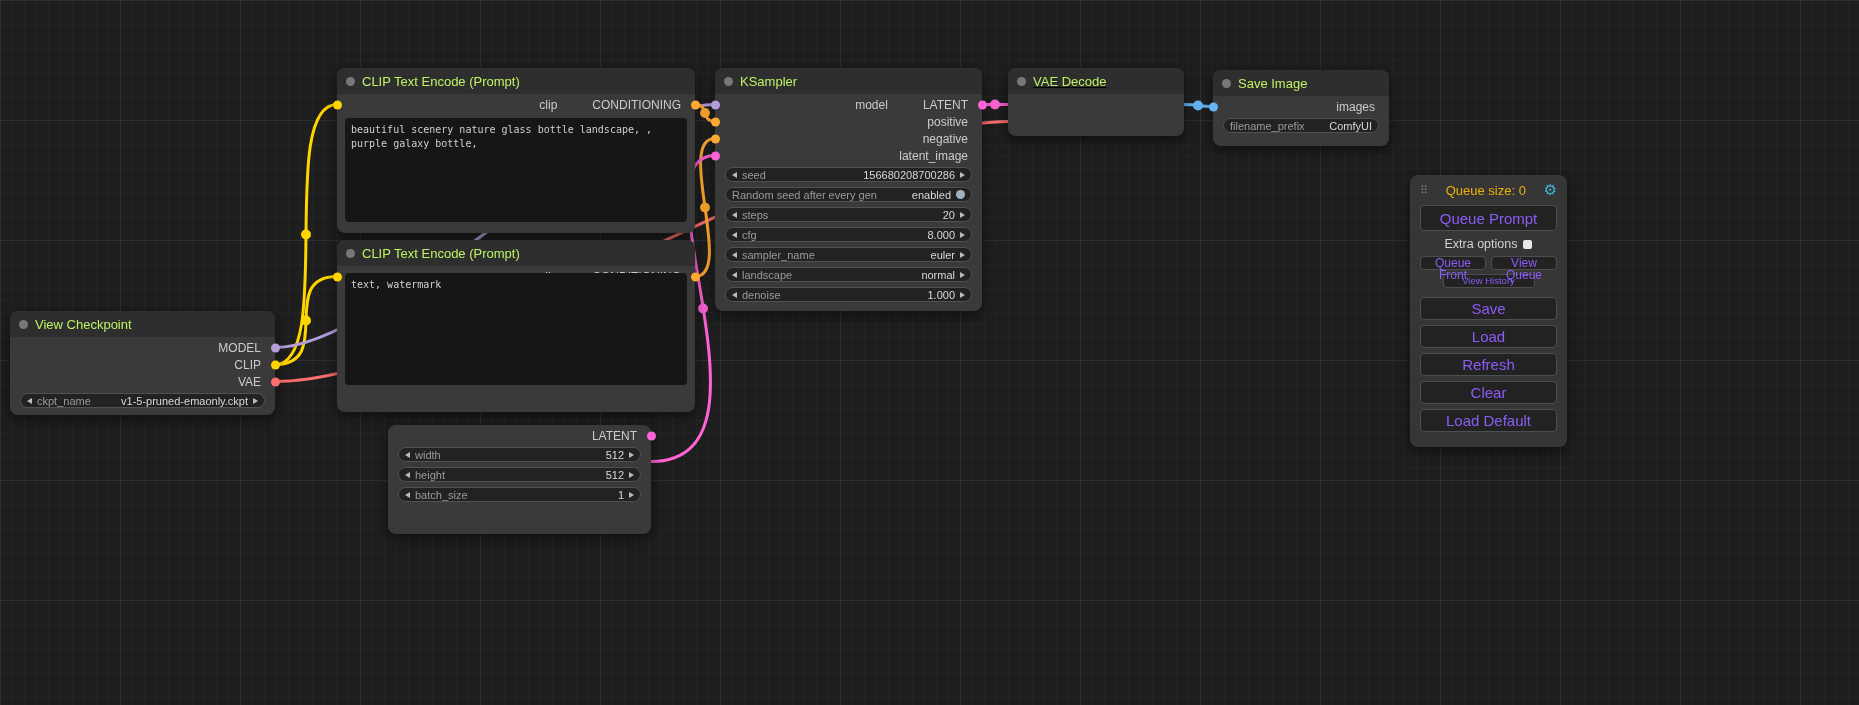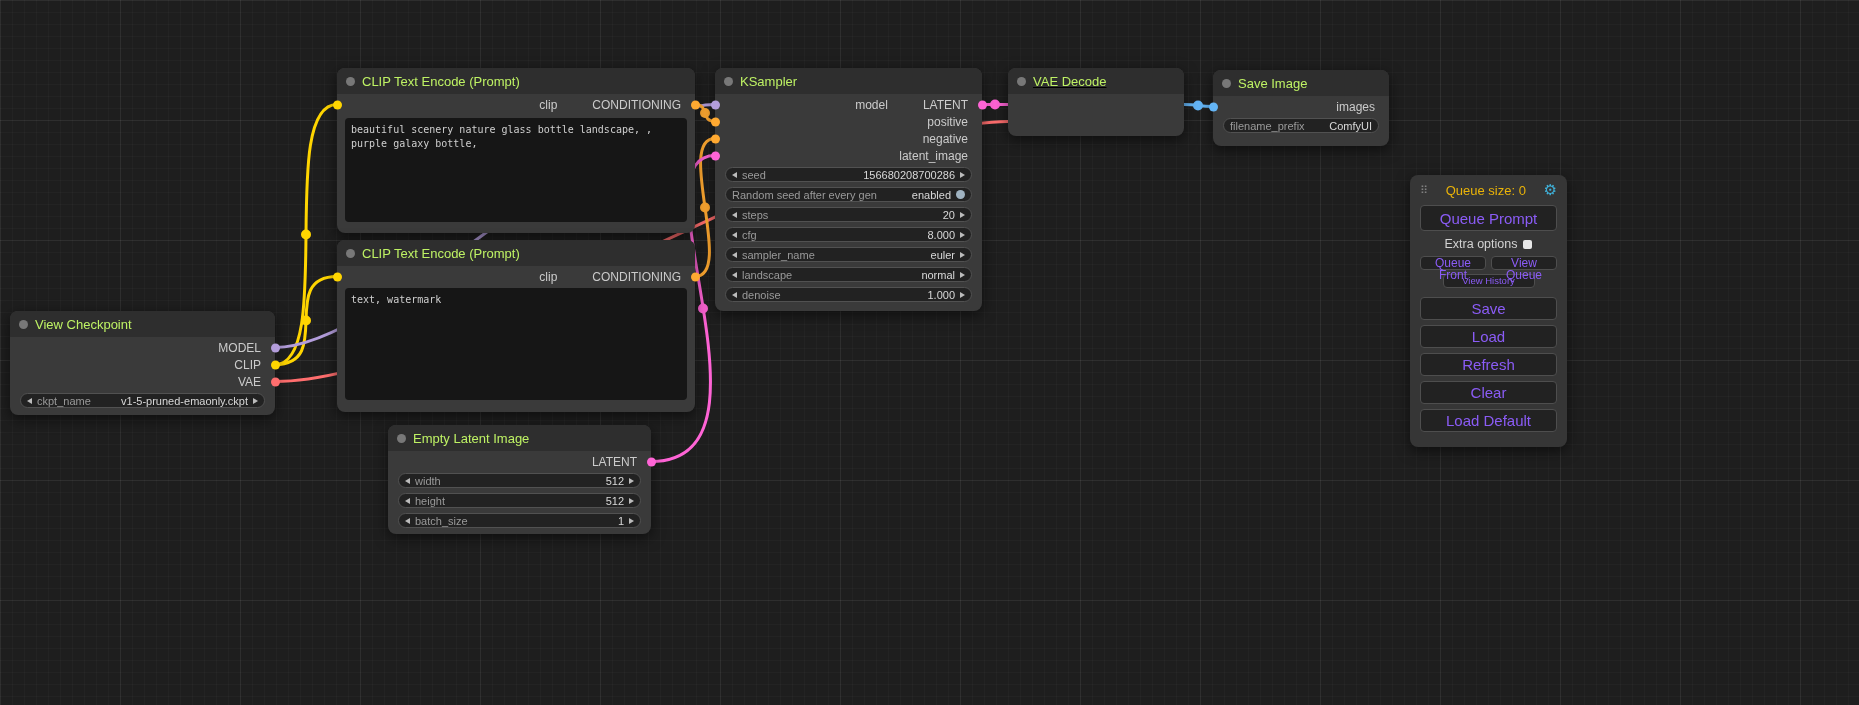--- a/index.html
+++ b/index.html
@@ -153,28 +153,24 @@
       <span class="ntext">CLIP Text Encode (Prompt)</span>
     </div>
     <div class="slots">
       <div class="srow">
         <span class="port in c-clip"></span>
         <span class="slabel">clip</span>
         <span class="slabel">CONDITIONING</span>
         <span class="port out c-cond"></span>
       </div>
     </div>
-    <textarea class="prompt-box" style="top: 48px; height: 112px;">text, watermark</textarea>
+    <textarea class="prompt-box" style="top: 33px; height: 112px;">text, watermark</textarea>
   </div>
 
   <div class="node" style="left:388px;top:425px;width:263px;height:109px;">
-    <div class="ntitle">
-      <span class="ndot"></span>
-      <span class="ntext">Empty Latent Image</span>
-    </div>
     <div class="slots">
       <div class="srow">
         <span class="slabel only-out">LATENT</span>
         <span class="port out c-latent"></span>
       </div>
     </div>
     <div class="widget first">
       <span class="arr-l"></span>
       <span class="wlabel">width</span>
       <span class="wvalue">512</span>

